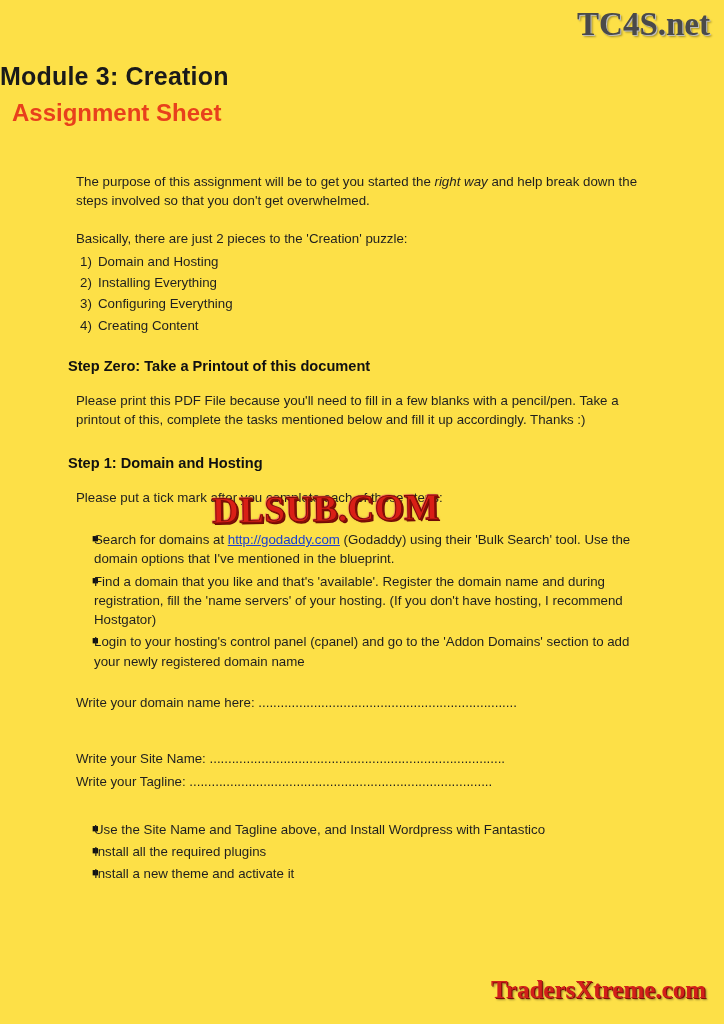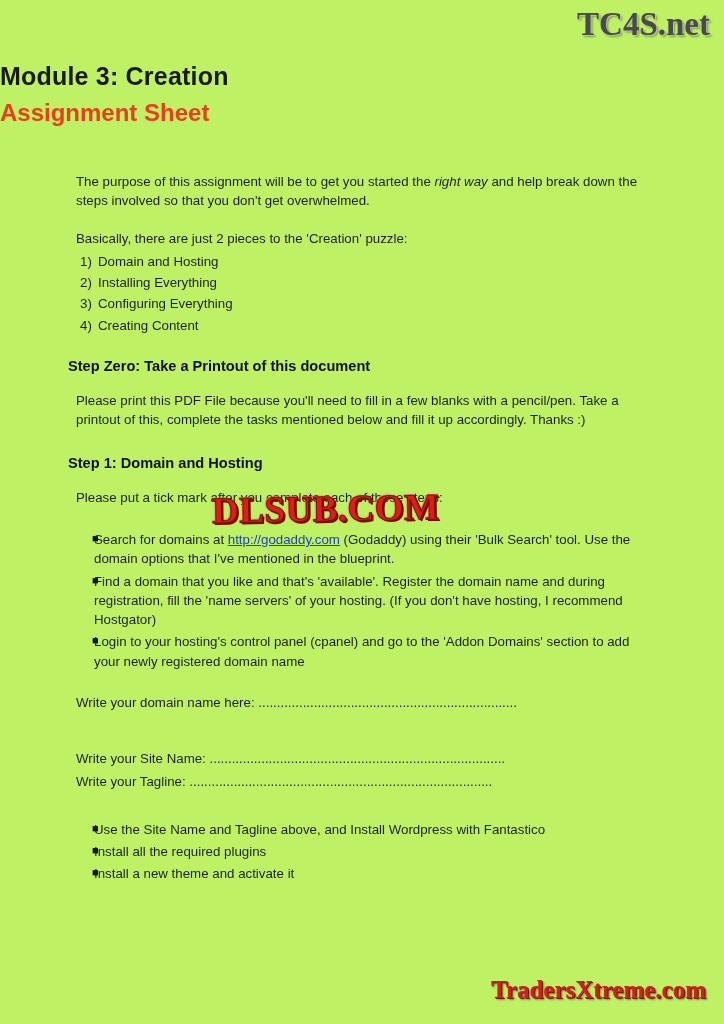--- a/index.html
+++ b/index.html
@@ -11,21 +11,21 @@
     height: 1024px;
     background: #ffffff;
     font-family: "Liberation Sans", sans-serif;
     color: #1a1a1a;
     position: relative;
     overflow: hidden;
   }
   .page {
     position: absolute;
     inset: 0;
-    background: #bef264;
+    background: #fde047;
   }
   
   .watermark-top {
     position: absolute;
     top: 6px;
     right: 14px;
     font-family: "Liberation Serif", serif;
     font-size: 33px;
     font-weight: bold;
     color: #4a4a4a;
@@ -41,20 +41,21 @@
     font-size: 25px;
     font-weight: bold;
     color: #1a1a1a;
     letter-spacing: 0.2px;
   }
   .doc-subtitle {
     font-size: 24px;
     font-weight: bold;
     color: #e8401c;
     margin-top: 8px;
+    padding-left: 12px;
   }
   
   .content {
     position: absolute;
     left: 68px;
     right: 66px;
     top: 172px;
     font-size: 13.3px;
     line-height: 1.45;
     color: #1f1f1f;

